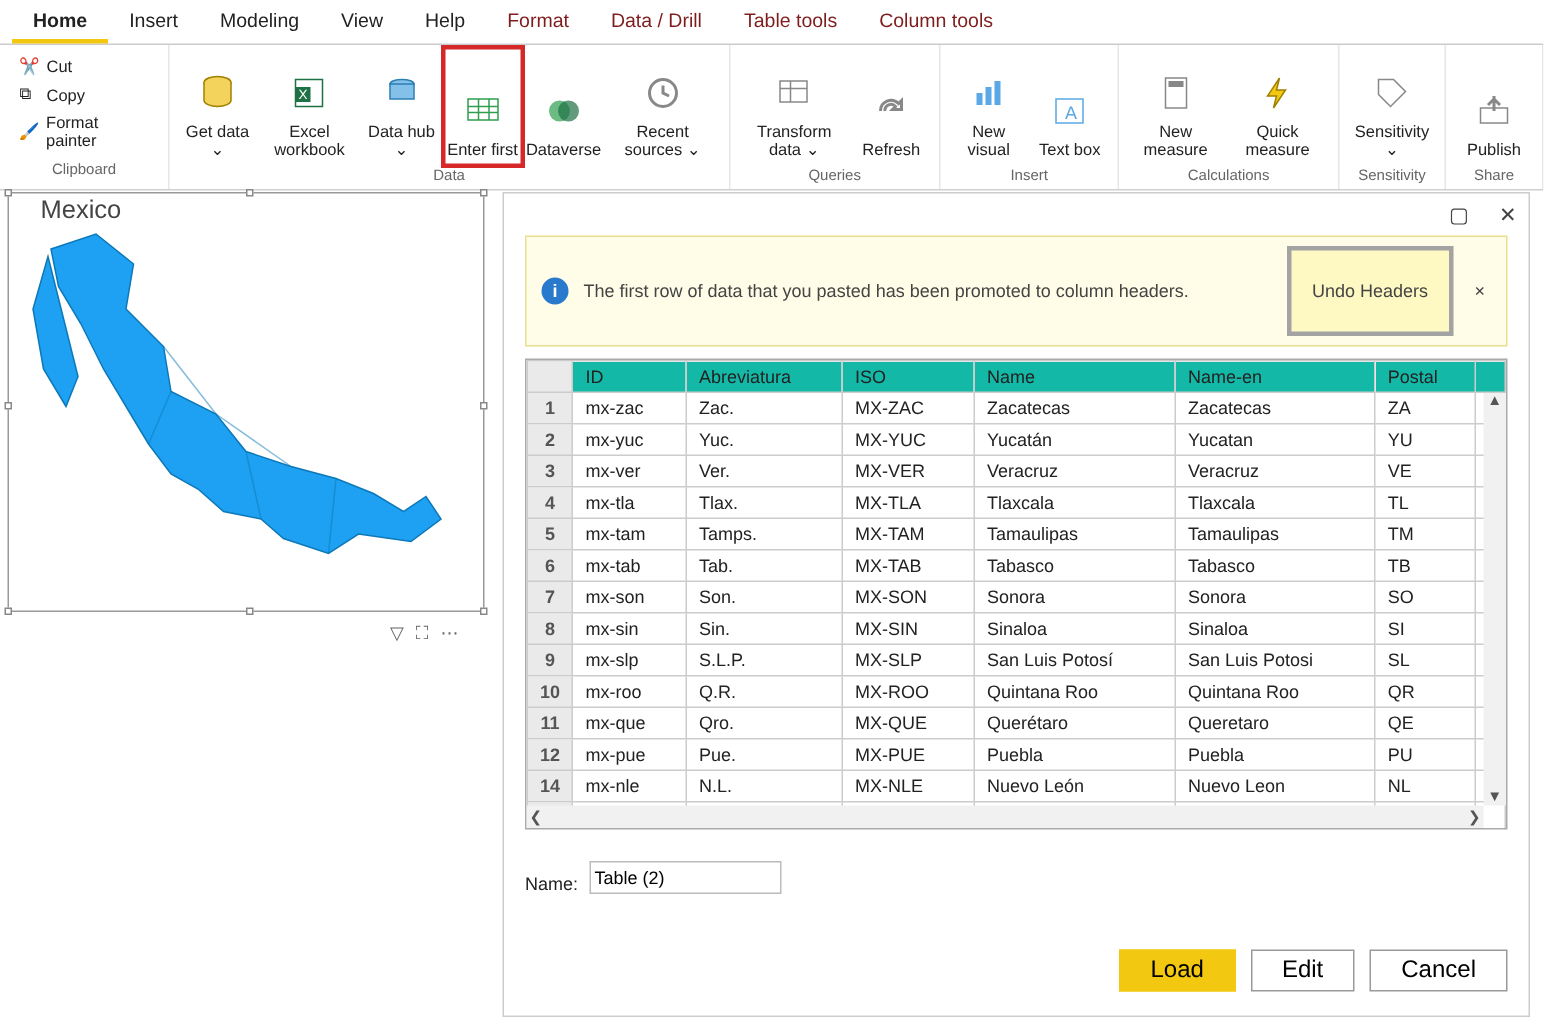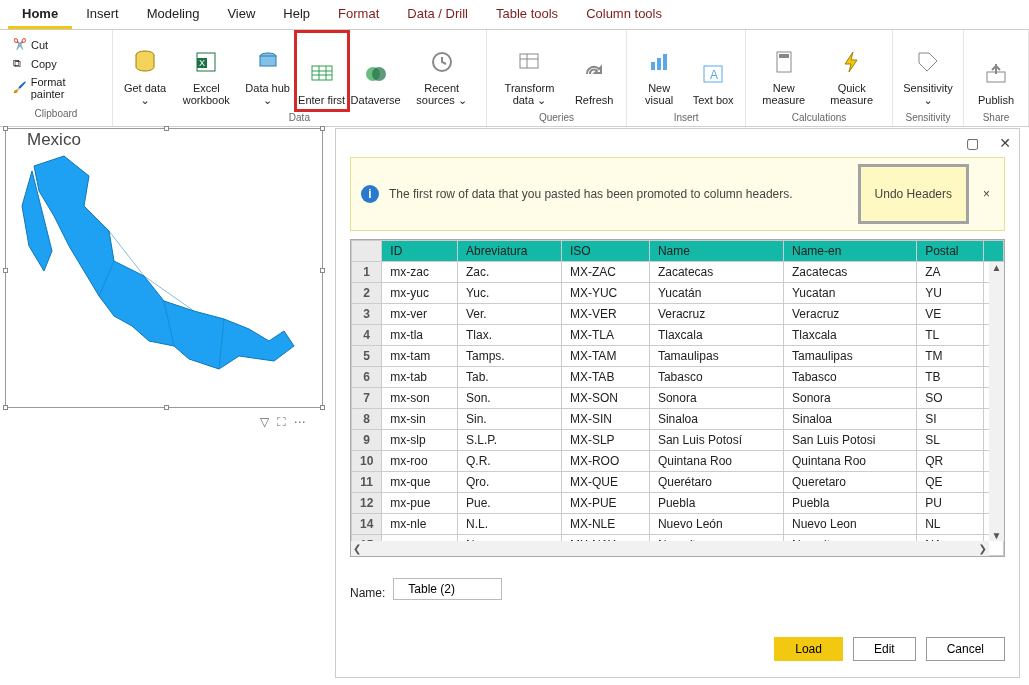--- a/index.html
+++ b/index.html
@@ -33,23 +33,23 @@
     .info-bar .close { cursor:pointer; padding:0 4px; }
     .table-wrap { margin:0 14px; border:1px solid #aaa; height:330px; position:relative; overflow:hidden; }
     table { border-collapse:collapse; width:100%; font-size:12px; }
     th, td { border:1px solid #ccc; padding:3px 8px; text-align:left; height:21px; white-space:nowrap; overflow:hidden; }
     th { background:#14b8a6; font-weight:400; }
     th.rownum, td.rownum { background:#eaeaea; text-align:center; width:28px; font-weight:600; color:#555; }
     .sb-v { position:absolute; right:0; top:22px; width:15px; bottom:15px; background:#f1f1f1; display:flex; flex-direction:column; align-items:center; justify-content:space-between; }
     .sb-h { position:absolute; left:0; right:15px; bottom:0; height:15px; background:#f1f1f1; display:flex; align-items:center; justify-content:space-between; padding:0 2px; }
     .sb-arrow { font-size:10px; color:#555; cursor:pointer; }
     .name-row { display:flex; align-items:flex-end; gap:8px; margin:21px 14px; font-size:12px; }
-    .name-row input { border:1px solid #bbb; padding:3px 14px; width:109px; font-size:12px; }
+    .name-row input { border:1px solid #bbb; padding:3px 2px; width:128px; font-size:12px; }
     .dlg-foot { display:flex; justify-content:flex-end; gap:10px; padding:16px 14px; margin-top:auto; }
-    .btn { border:1px solid #999; background:#fff; padding:4px 20px; font-size:12px; cursor:pointer; }
+    .btn { border:1px solid #999; background:#fff; padding:4px 20px; font-size:16px; cursor:pointer; }
     .btn.primary { background:#f2c811; border-color:#f2c811; }
     
     .ico-db { width:24px; height:24px; }
     svg { display:block; }
   </style>
 </head>
 <body>
 
 <div class="tabs">
   <div class="tab selected">Home</div>

